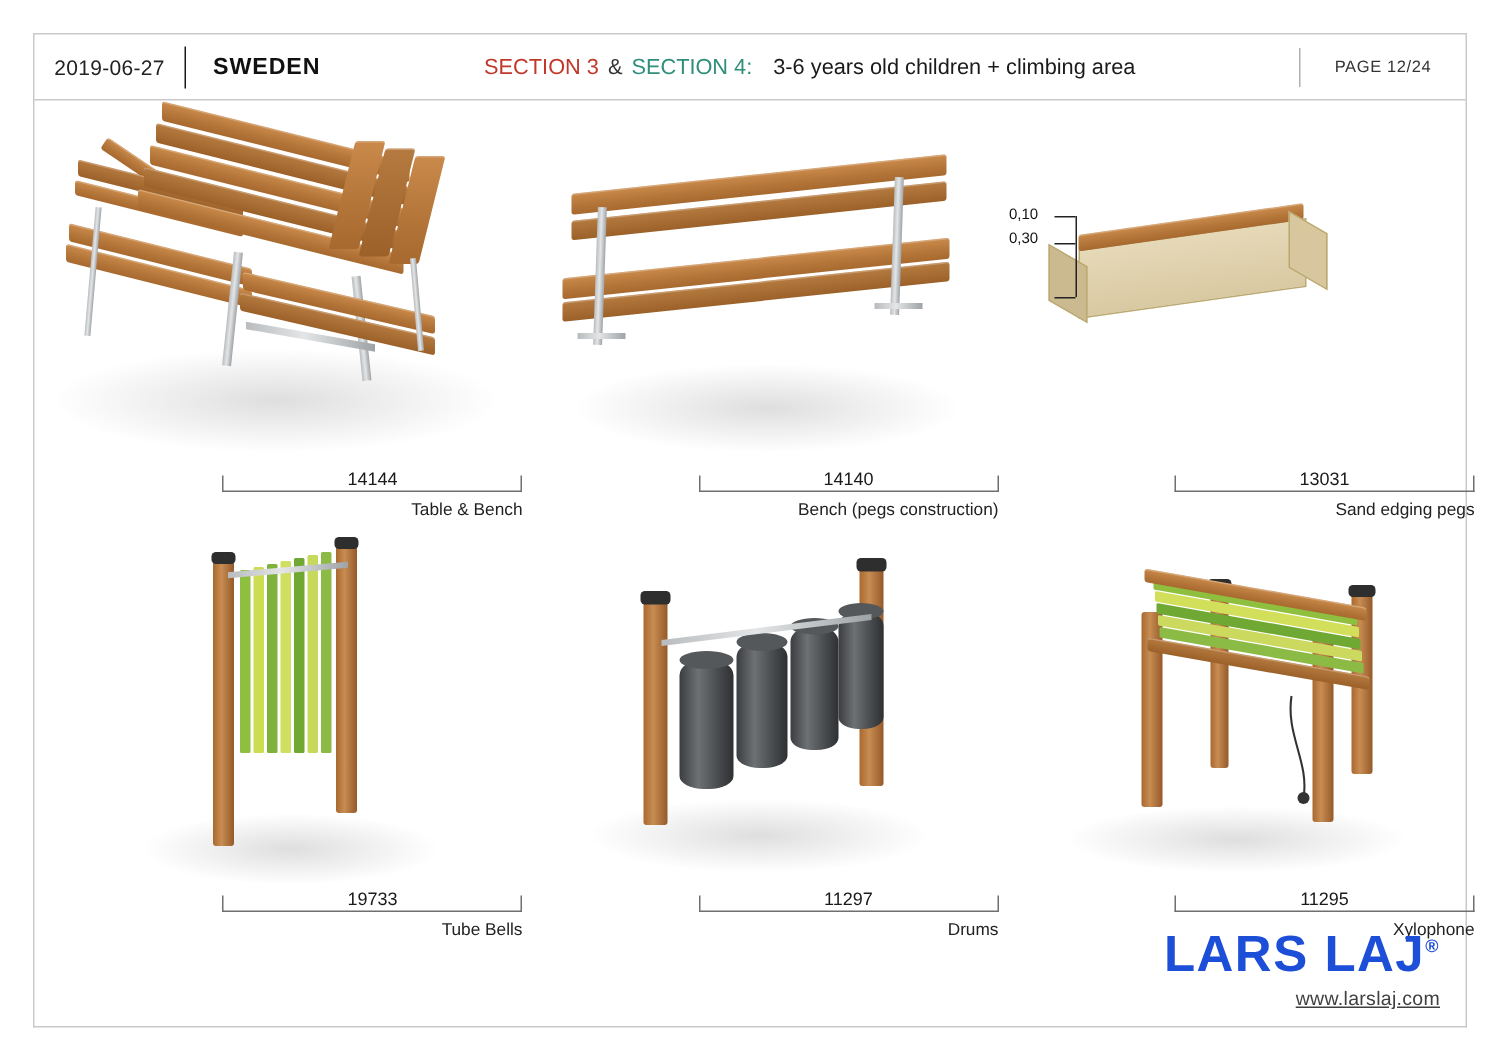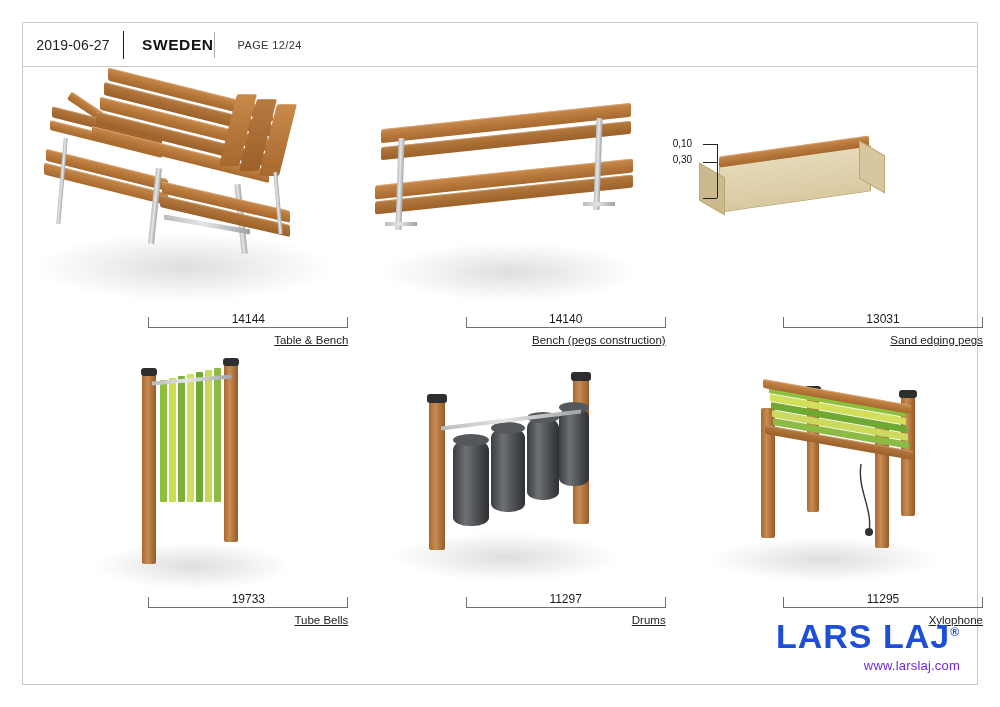--- a/index.html
+++ b/index.html
@@ -142,21 +142,20 @@
     top: 0;
     text-align: center;
     font-size: 12px;
     color: #1a1a1a;
   }
   .name {
     margin-top: 4px;
     font-size: 11.5px;
     color: #222;
     text-align: center;
-    text-decoration: underline;
   }
 
   
   .logo-wrap {
     position: absolute;
     right: 40px;
     bottom: 34px;
     text-align: right;
   }
   .logo {
@@ -167,22 +166,23 @@
     line-height: 1;
     font-family: "Liberation Sans", sans-serif;
   }
   .logo .reg {
     font-size: 12px;
     vertical-align: super;
   }
   .logo-url {
     margin-top: 5px;
     font-size: 13px;
-    color: #6d28d9;
+    color: #404040;
     letter-spacing: .2px;
+    text-decoration: underline;
   }
 
   
   .plank {
     position: absolute;
     border-radius: 2px;
     background: linear-gradient(180deg, #c98a4b 0%, #b5763a 55%, #a8692f 100%);
     box-shadow: inset 0 1px 0 rgba(255,255,255,.25);
   }
   .plank.dark { background: linear-gradient(180deg, #b57a3f 0%, #9b6129 100%); }
@@ -227,20 +227,26 @@
 
   <div class="frame-top"></div>
   <div class="frame-bottom"></div>
   <div class="frame-left"></div>
   <div class="frame-right"></div>
 
   <div class="header">
     <div class="hdr-date">2019-06-27</div>
     <div class="hdr-divider"></div>
     <div class="hdr-country">SWEDEN</div>
+    <div class="hdr-center">
+      <span class="sec3">SECTION 3</span>
+      <span class="amp">&amp;</span>
+      <span class="sec4">SECTION 4:</span>
+      <span class="sec-desc">3-6 years old children + climbing area</span>
+    </div>
     <div class="hdr-divider light"></div>
     <div class="hdr-page">PAGE 12/24</div>
   </div>
 
   <div class="grid">
 
     <div class="cell">
       <div class="art">
         <div class="shadow" style="left:10px; top:160px; width:300px; height:70px;"></div>
 

